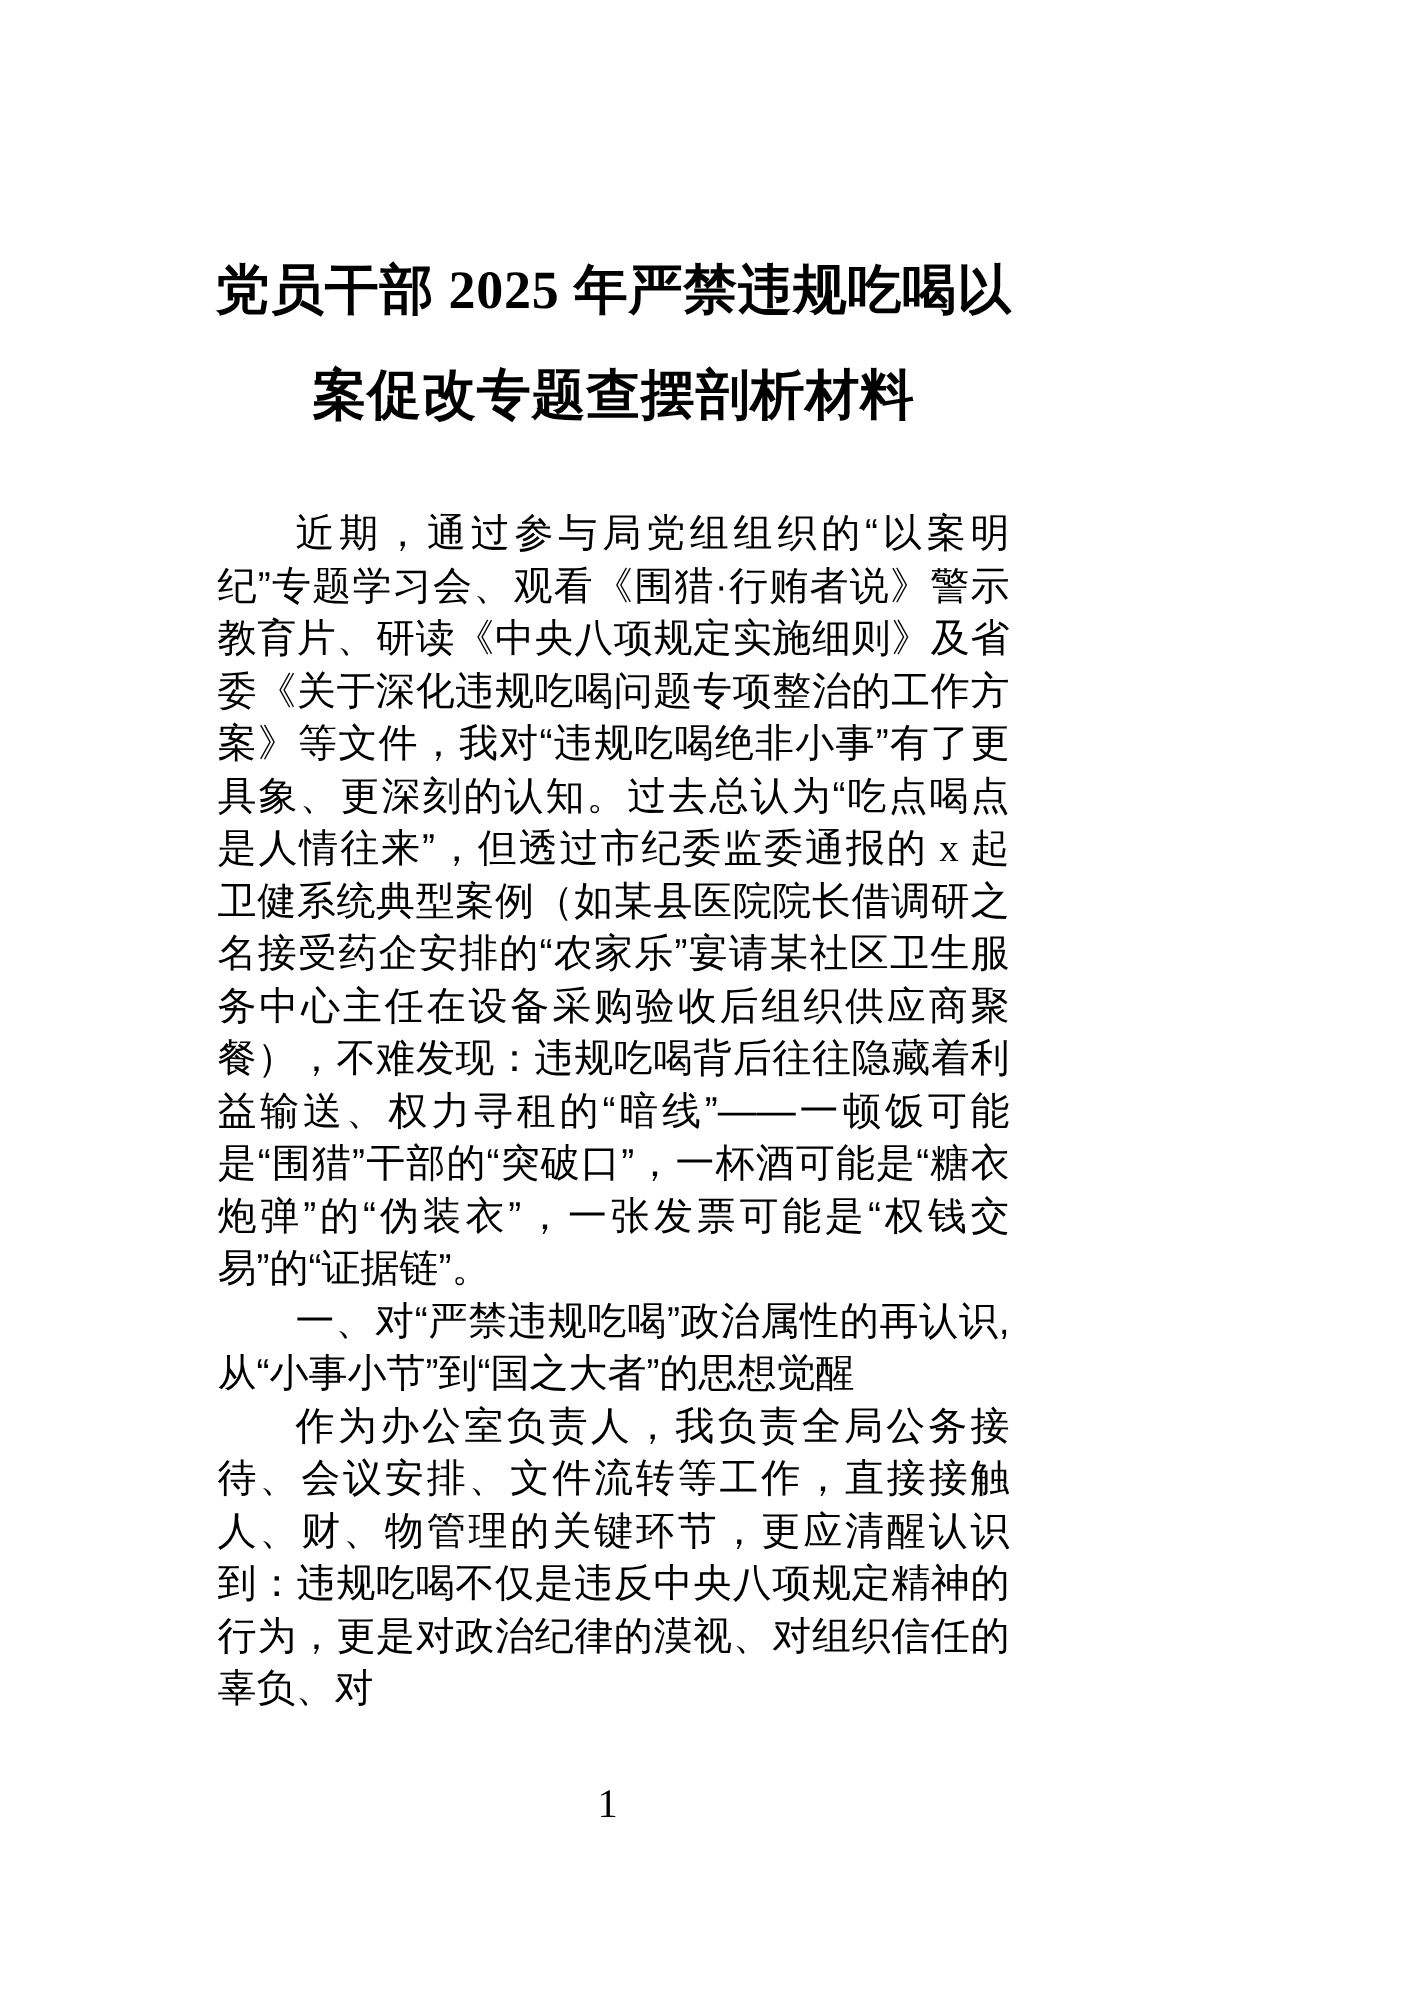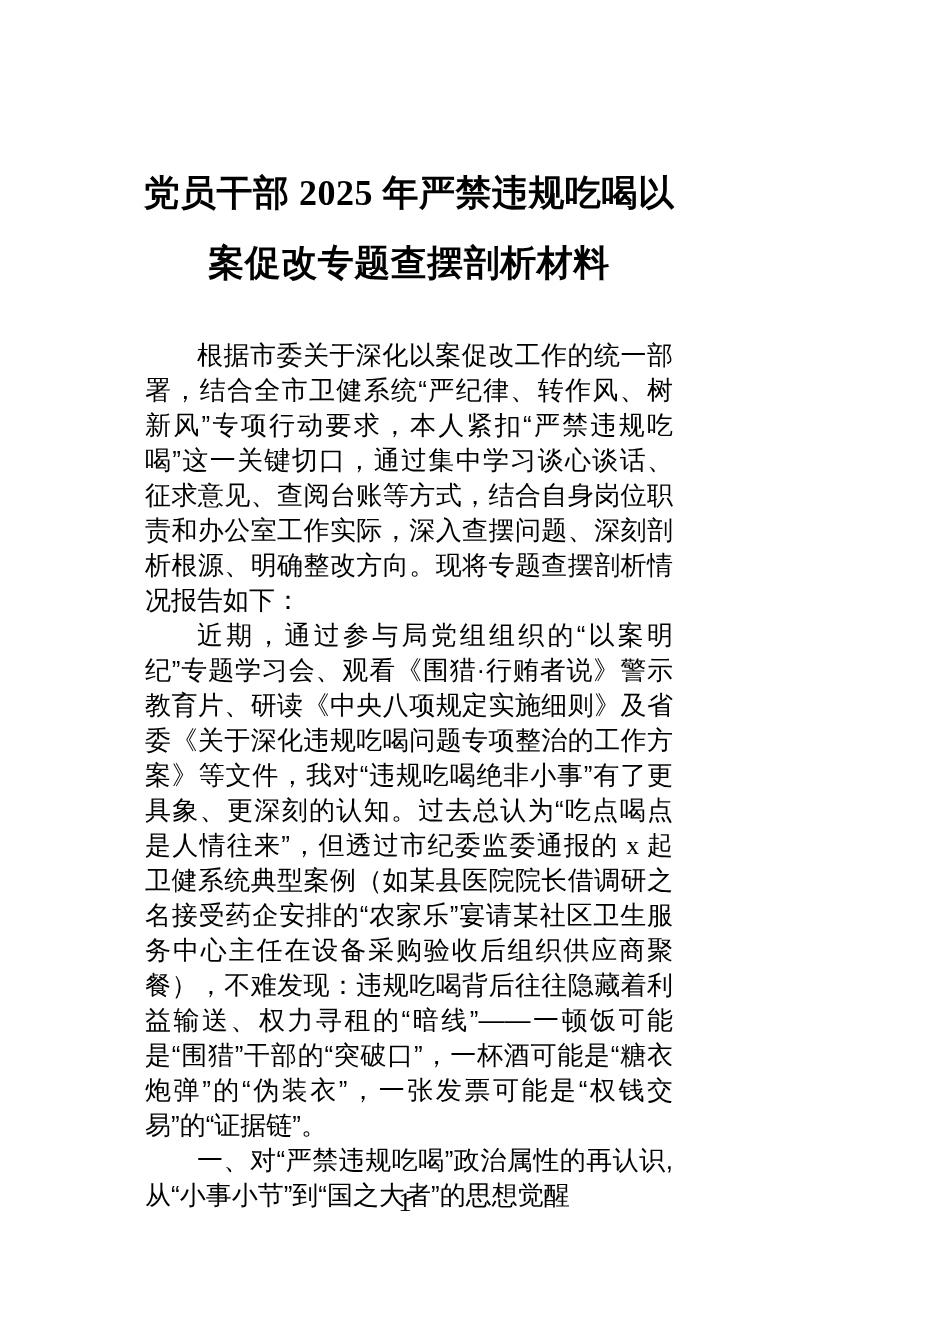--- a/index.html
+++ b/index.html
@@ -55,18 +55,18 @@
     line-height: 32px;
     color: #000000;
   }
 </style>
 </head>
 <body>
 
 <div class="page">
   <h1 class="doc-title"><span>党员干部</span><span class="latin"> 2025 </span><span>年严禁违规吃喝以案促改专题查摆剖析材料</span></h1>
   <div class="doc-body">
-      <p class="para body"><span>根据市委关于深化以案促改工作的统一部署，结合全市卫健系统“严纪律、转作风、树新风”专项行动要求，本人紧扣“严禁违规吃喝”这一关键切口，通过集中学习谈心谈话、征求意见、查阅台账等方式，结合自身岗位职责和办公室工作实际，深入查摆问题、深刻剖析根源、明确整改方向。现将专题查摆剖析情况报告如下：</span></p>
       <p class="para body"><span>近期，通过参与局党组组织的“以案明纪”专题学习会、观看《围猎·行贿者说》警示教育片、研读《中央八项规定实施细则》及省委《关于深化违规吃喝问题专项整治的工作方案》等文件，我对“违规吃喝绝非小事”有了更具象、更深刻的认知。过去总认为“吃点喝点是人情往来”，但透过市纪委监委通报的</span><span class="latin"> x </span><span>起卫健系统典型案例（如某县医院院长借调研之名接受药企安排的“农家乐”宴请某社区卫生服务中心主任在设备采购验收后组织供应商聚餐），不难发现：违规吃喝背后往往隐藏着利益输送、权力寻租的“暗线”——一顿饭可能是“围猎”干部的“突破口”，一杯酒可能是“糖衣炮弹”的“伪装衣”，一张发票可能是“权钱交易”的“证据链”。</span></p>
       <p class="para heading"><span>一、对“严禁违规吃喝”政治属性的再认识,从“小事小节”到“国之大者”的思想觉醒</span></p>
+      <p class="para body"><span>作为办公室负责人，我负责全局公务接待、会议安排、文件流转等工作，直接接触人、财、物管理的关键环节，更应清醒认识到：违规吃喝不仅是违反中央八项规定精神的行为，更是对政治纪律的漠视、对组织信任的辜负、对</span></p>
     </div>
   <div class="page-number">1</div>
 </div>
 
 </body></html>

